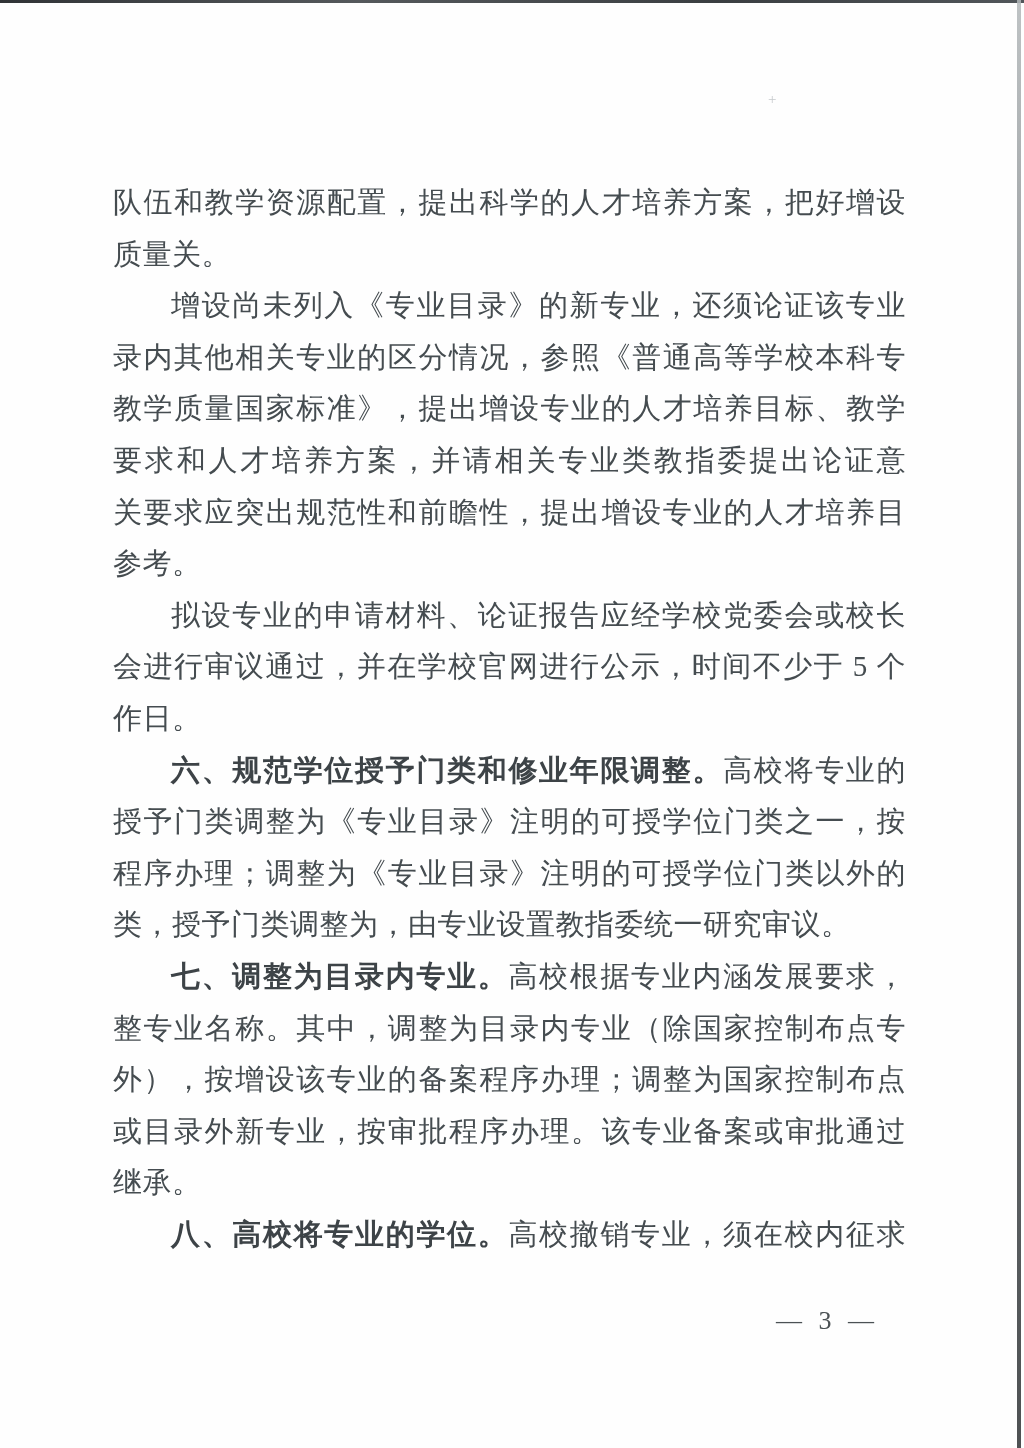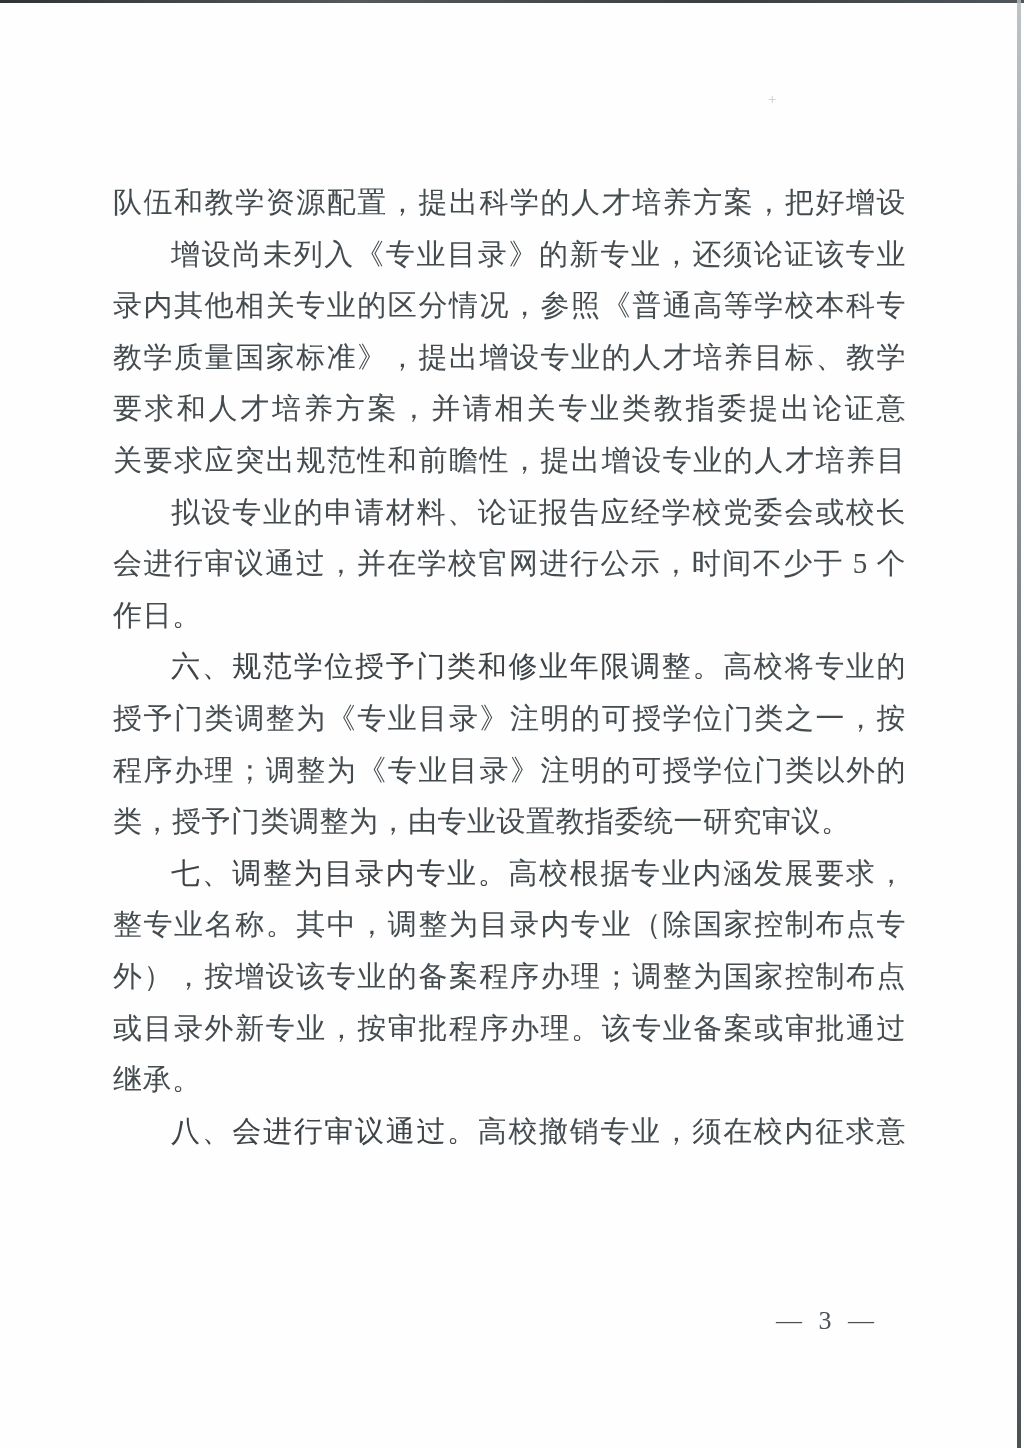--- a/index.html
+++ b/index.html
@@ -52,21 +52,21 @@
     overflow: hidden;
     text-align: justify;
     text-justify: inter-character;
     letter-spacing: 0.5px;
   }
   .line.fill { text-align-last: justify; }
   .line.end  { text-align-last: left; }
   .line.indent { text-indent: 2em; }
   .seg.bold {
     font-family: "Liberation Sans", sans-serif;
-    font-weight: normal;
+    font-weight: bold;
     color: var(--heading-ink);
   }
   .page-number {
     position: absolute;
     left: 776px;
     top: 1306px;
     font-size: 26px;
     letter-spacing: 5px;
     color: #4b5154;
     font-family: "Liberation Serif", serif;
@@ -76,34 +76,36 @@
 </head>
 <body>
 
 <div class="page">
   <div class="scan-edge-top"></div>
   <div class="scan-edge-right"></div>
   <div class="scan-speck">+</div>
 
   <div class="doc-body">
       <div class="line fill"><span class="seg">队伍和教学资源配置，提出科学的人才培养方案，把好增设专业</span></div>
+      <div class="line end"><span class="seg">质量关。</span></div>
       <div class="line indent fill"><span class="seg">增设尚未列入《专业目录》的新专业，还须论证该专业与目</span></div>
       <div class="line fill"><span class="seg">录内其他相关专业的区分情况，参照《普通高等学校本科专业类</span></div>
       <div class="line fill"><span class="seg">教学质量国家标准》，提出增设专业的人才培养目标、教学基本</span></div>
       <div class="line fill"><span class="seg">要求和人才培养方案，并请相关专业类教指委提出论证意见，有</span></div>
       <div class="line fill"><span class="seg">关要求应突出规范性和前瞻性，提出增设专业的人才培养目标</span></div>
+      <div class="line end"><span class="seg">参考。</span></div>
       <div class="line indent fill"><span class="seg">拟设专业的申请材料、论证报告应经学校党委会或校长办公</span></div>
       <div class="line fill"><span class="seg">会进行审议通过，并在学校官网进行公示，时间不少于 5 个工</span></div>
       <div class="line end"><span class="seg">作日。</span></div>
       <div class="line indent fill"><span class="seg bold">六、规范学位授予门类和修业年限调整。</span><span class="seg">高校将专业的学位</span></div>
       <div class="line fill"><span class="seg">授予门类调整为《专业目录》注明的可授学位门类之一，按备案</span></div>
       <div class="line fill"><span class="seg">程序办理；调整为《专业目录》注明的可授学位门类以外的门</span></div>
       <div class="line end"><span class="seg">类，授予门类调整为，由专业设置教指委统一研究审议。</span></div>
       <div class="line indent fill"><span class="seg bold">七、调整为目录内专业。</span><span class="seg">高校根据专业内涵发展要求，可调</span></div>
       <div class="line fill"><span class="seg">整专业名称。其中，调整为目录内专业（除国家控制布点专业</span></div>
       <div class="line fill"><span class="seg">外），按增设该专业的备案程序办理；调整为国家控制布点专业</span></div>
       <div class="line fill"><span class="seg">或目录外新专业，按审批程序办理。该专业备案或审批通过后，</span></div>
       <div class="line end"><span class="seg">继承。</span></div>
-      <div class="line indent fill"><span class="seg bold">八、会进行审议通过。</span><span class="seg">高校撤销专业，须在校内征求意</span></div>
+      <div class="line indent fill"><span class="seg bold">八、高校将专业的学位。</span><span class="seg">高校撤销专业，须在校内征求意</span></div>
     </div>
 
   <div class="page-number">— 3 —</div>
 </div>
 
 </body></html>

